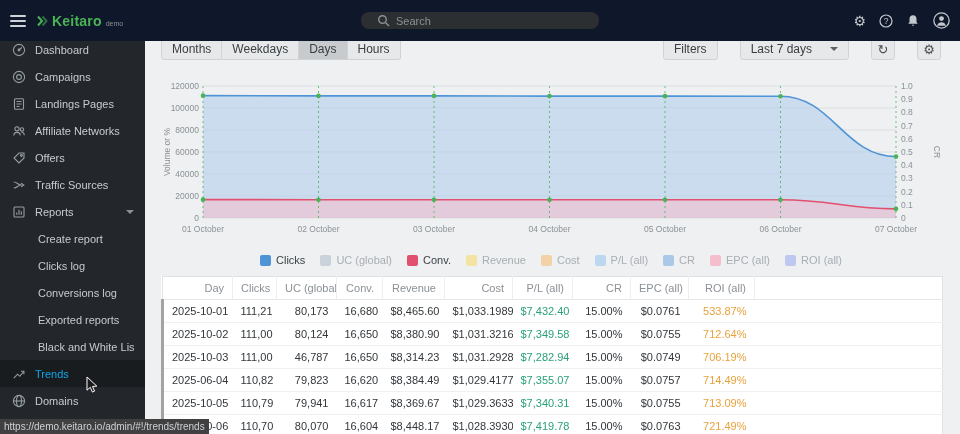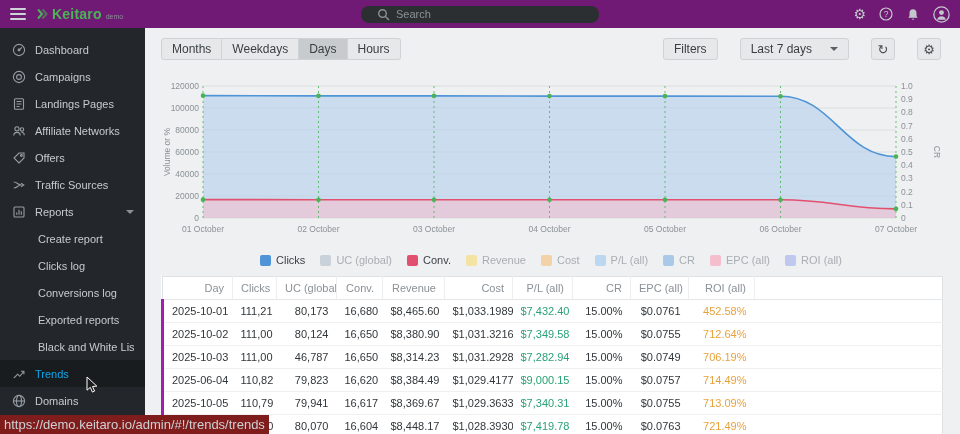--- a/index.html
+++ b/index.html
@@ -1,18 +1,18 @@
 <!DOCTYPE html>
 <html><head>
 <meta charset="utf-8">
 <style>
 *{margin:0;padding:0;box-sizing:border-box}
 html,body{width:960px;height:434px;overflow:hidden;font-family:"Liberation Sans",sans-serif;background:#eef0f1}
 
-.topbar{position:absolute;top:0;left:0;right:0;height:28px;background:#701a75;display:flex;align-items:center;z-index:30;padding:0 10px;gap:10px}
+.topbar{position:absolute;top:0;left:0;right:0;height:41px;background:#0f172a;display:flex;align-items:center;z-index:30;padding:0 10px;gap:10px}
 .hamburger{width:16px;display:flex;flex-direction:column;gap:3px;cursor:pointer}
 .hamburger span{height:2px;background:#cfd3d6;display:block;border-radius:1px}
 .brand{display:flex;align-items:baseline;gap:4px;cursor:pointer}
 .brand-mark{align-self:center;display:flex}
 .brand-name{color:#49b356;font-size:14px;font-weight:bold;letter-spacing:.2px}
 .brand-sub{color:#8a9096;font-size:7px}
 .search{position:absolute;left:50%;transform:translateX(-50%);width:238px;height:17px;background:#2c2f31;border-radius:8px;display:flex;align-items:center;padding:0 16px;gap:6px}
 .search input{background:transparent;border:none;outline:none;color:#b9bec2;font-size:11px;width:100%}
 .search input::placeholder{color:#8b9196}
 .top-icons{margin-left:auto;display:flex;align-items:center;gap:13px}
@@ -45,25 +45,25 @@
 .tick{font-size:8.5px;fill:#8b9196}
 .legend{display:flex;justify-content:center;gap:15px;margin:4px 0 10px;font-size:11px;color:#3d4246}
 .legend .item{display:flex;align-items:center;gap:5px;cursor:pointer}
 .legend .box{width:11px;height:11px;border-radius:2px}
 .legend .item.inactive{color:#a9aeb3}
 
 table{width:100%;border-collapse:collapse;background:#fff;border:1px solid #dfe2e4;table-layout:fixed}
 th{font-size:11px;font-weight:normal;color:#8b9196;text-align:right;padding:5px 8px;border-bottom:1px solid #e4e7e9;border-left:1px solid #eceef0;white-space:nowrap;overflow:hidden;cursor:pointer}
 th:first-child{text-align:right;border-left:none}
 td{font-size:11px;color:#32373b;text-align:right;padding:5px 8px;border-bottom:1px solid #eef0f1;white-space:nowrap;overflow:hidden}
-td:first-child{text-align:right;border-left:3px solid #a21caf}
+td:first-child{text-align:right;border-left:3px solid #a3a3a3}
 td.pl{color:#2aa176}
 td.roi{color:#e8a23c}
 
-.status-tip{position:absolute;left:0;bottom:0;background:#7f1d1d;color:#cdd1d4;font-size:13px;padding:2px 4px;z-index:40;white-space:nowrap}
+.status-tip{position:absolute;left:0;bottom:0;background:#404040;color:#cdd1d4;font-size:10px;padding:2px 4px;z-index:40;white-space:nowrap}
 .cursor{position:absolute;left:86px;top:376px;z-index:50;pointer-events:none}
 </style>
 </head>
 <body>
 
 <header class="topbar">
   <div class="hamburger">
       <span></span>
       <span></span>
       <span></span>
@@ -363,21 +363,21 @@
         <tr>
           <td>2025-10-01</td>
           <td>111,21</td>
           <td>80,173</td>
           <td>16,680</td>
           <td>$8,465.60</td>
           <td>$1,033.1989</td>
           <td class="pl">$7,432.40</td>
           <td>15.00%</td>
           <td>$0.0761</td>
-          <td class="roi">452.58%</td>
+          <td class="roi">533.87%</td>
           <td></td>
         </tr>
         <tr>
           <td>2025-10-02</td>
           <td>111,00</td>
           <td>80,124</td>
           <td>16,650</td>
           <td>$8,380.90</td>
           <td>$1,031.3216</td>
           <td class="pl">$7,349.58</td>
@@ -399,21 +399,21 @@
           <td class="roi">706.19%</td>
           <td></td>
         </tr>
         <tr>
           <td>2025-06-04</td>
           <td>110,82</td>
           <td>79,823</td>
           <td>16,620</td>
           <td>$8,384.49</td>
           <td>$1,029.4177</td>
-          <td class="pl">$9,000.15</td>
+          <td class="pl">$7,355.07</td>
           <td>15.00%</td>
           <td>$0.0757</td>
           <td class="roi">714.49%</td>
           <td></td>
         </tr>
         <tr>
           <td>2025-10-05</td>
           <td>110,79</td>
           <td>79,941</td>
           <td>16,617</td>

